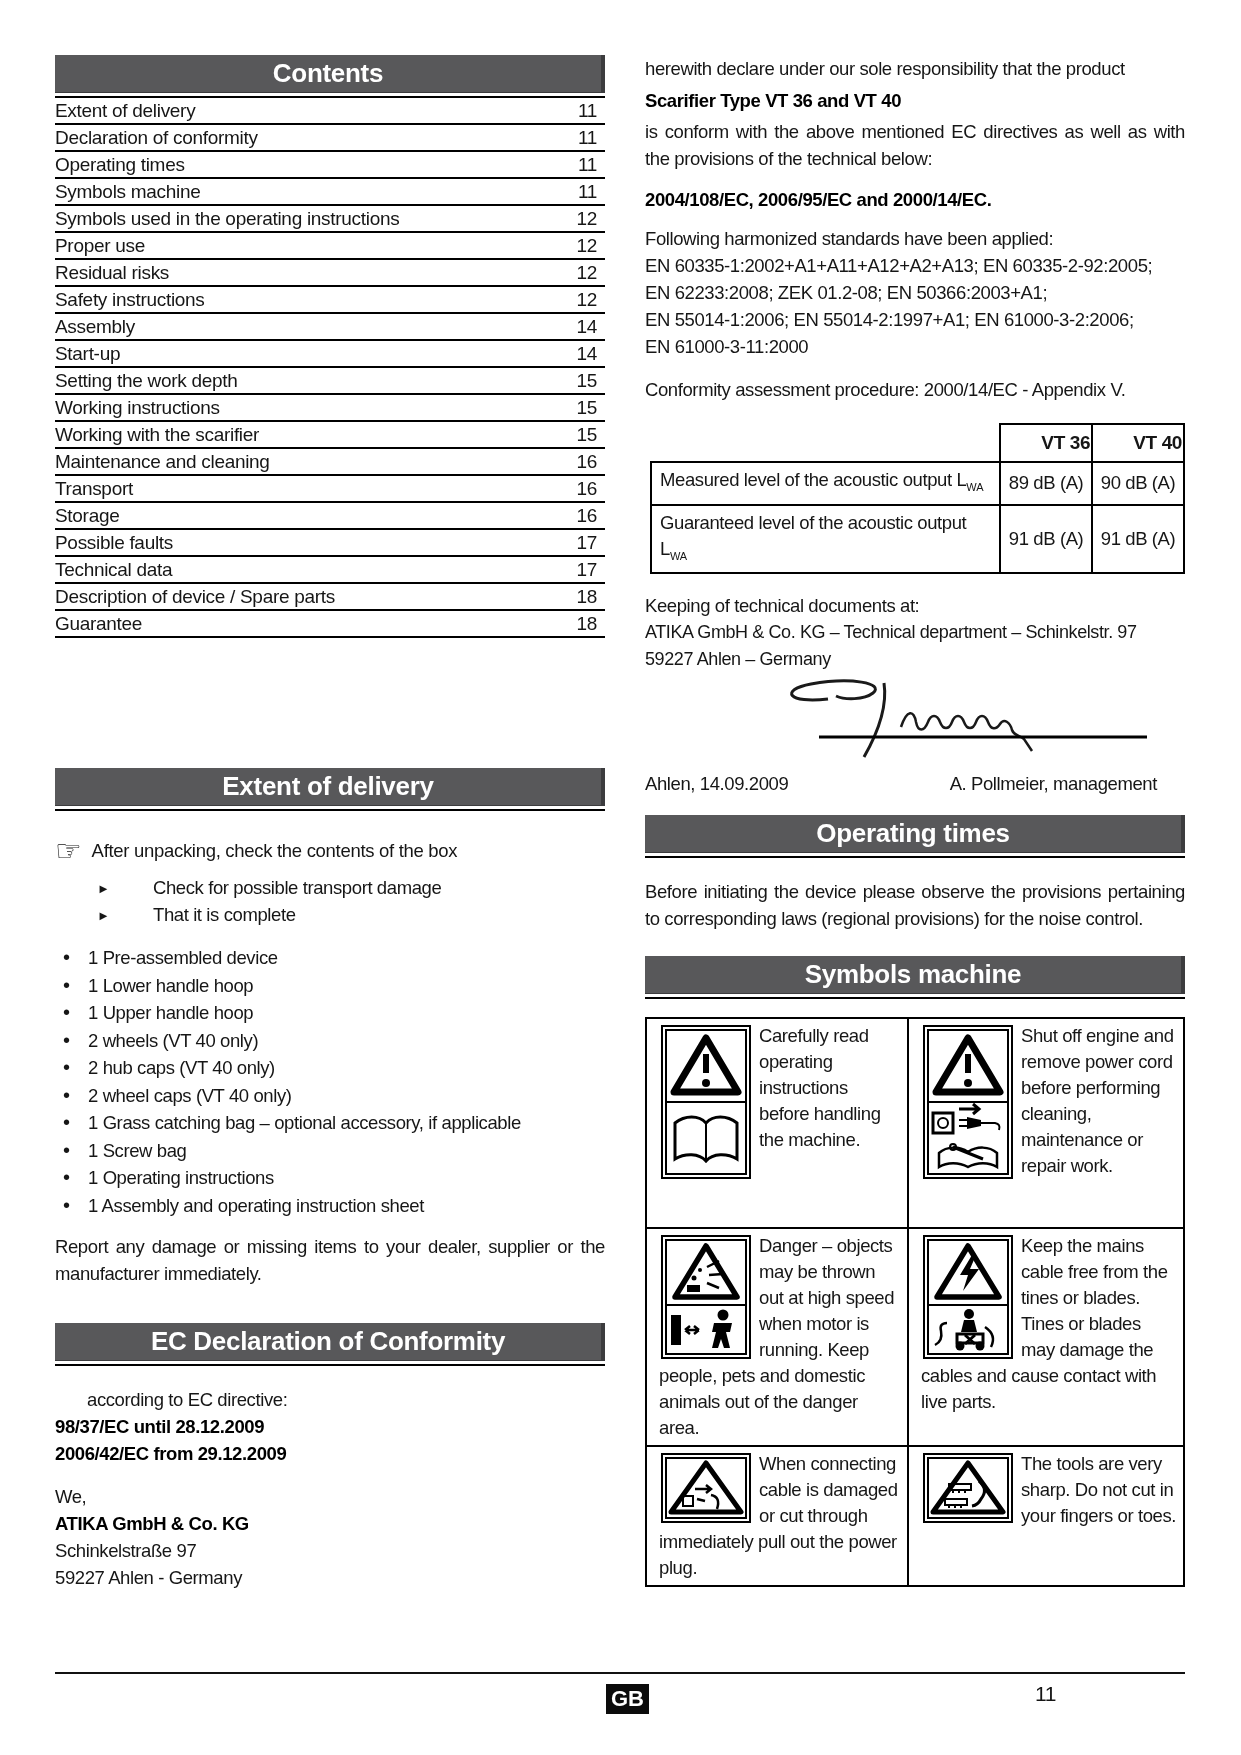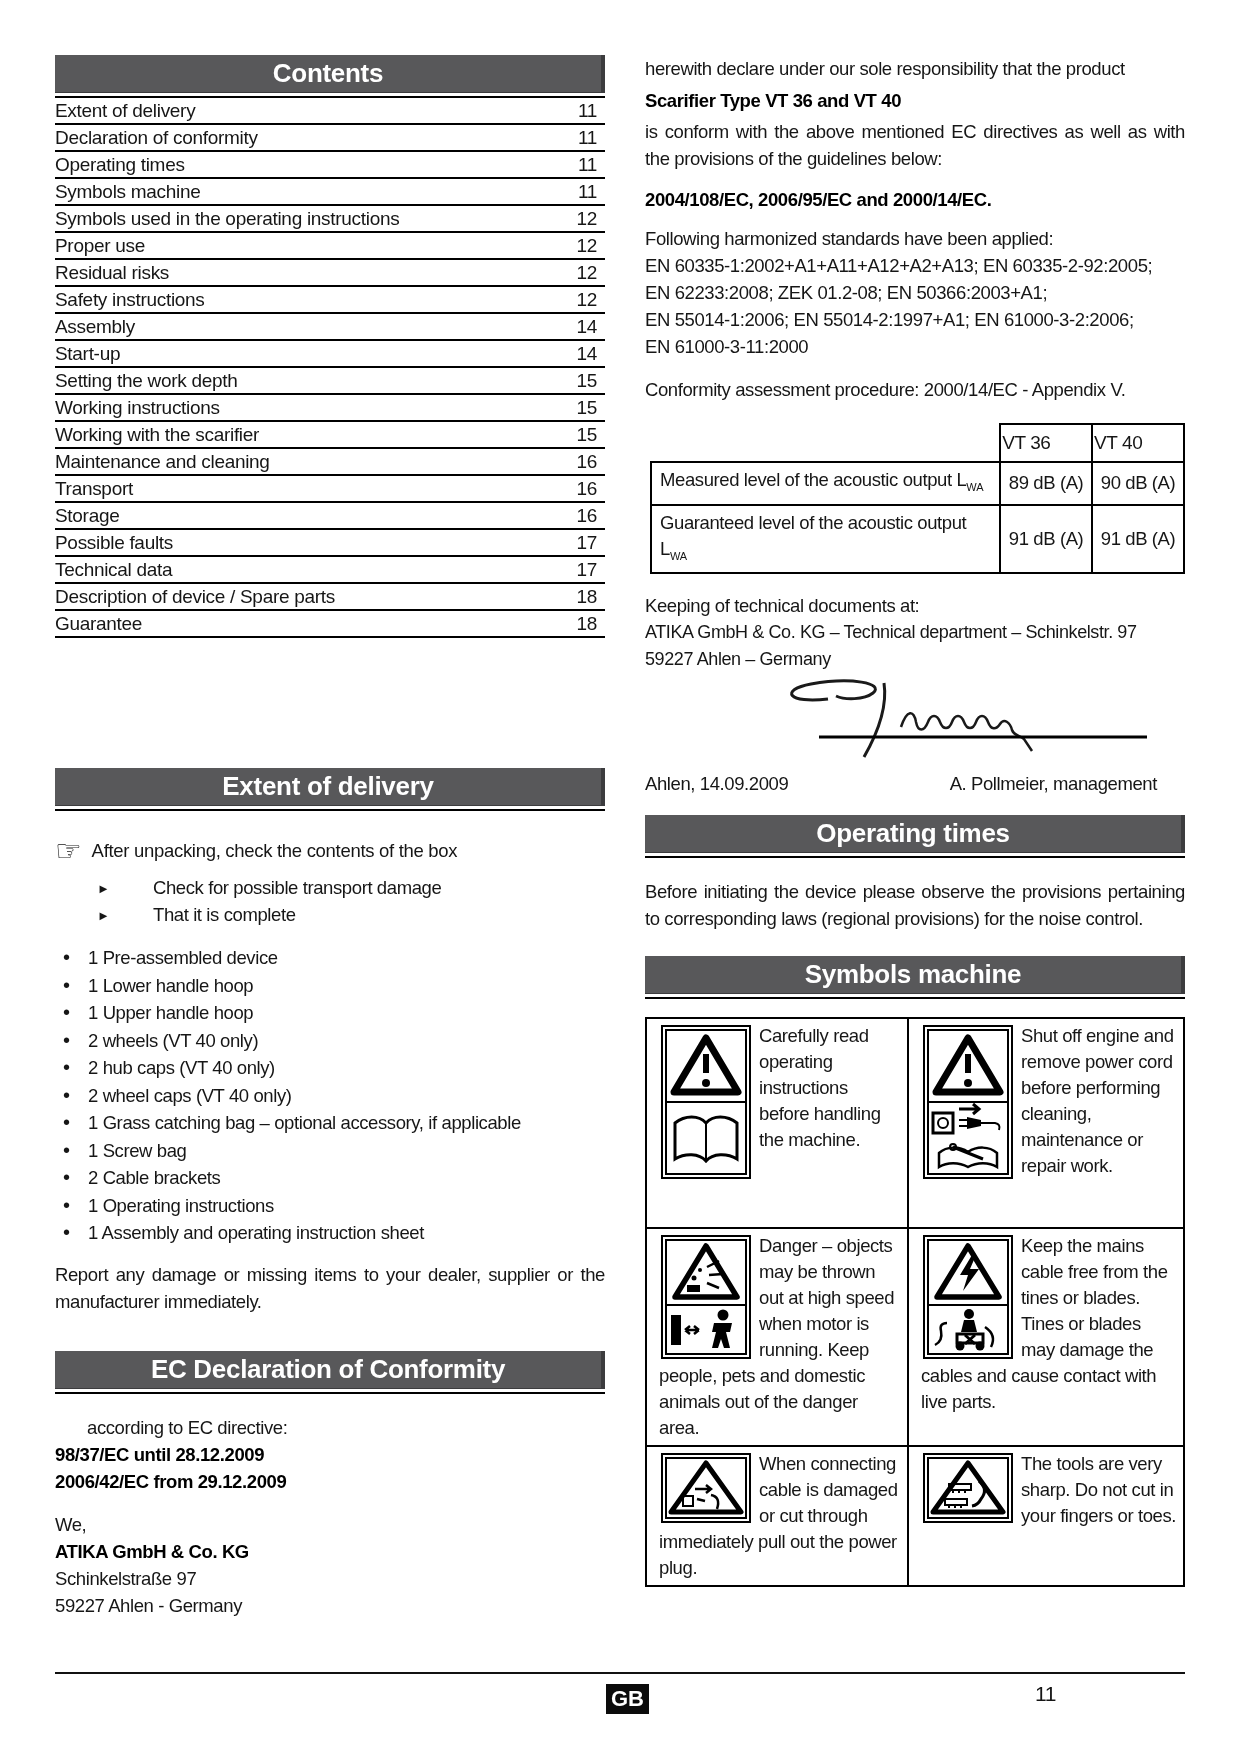--- a/index.html
+++ b/index.html
@@ -37,21 +37,21 @@
   .check-row { position:relative; padding-left:56px; font-size:18.5px; line-height:27px; letter-spacing:-0.4px; }
   .check-row::before { content:"►"; position:absolute; left:0; top:1px; font-size:13px; }
 
   .bullet-list { margin-top:16px; }
   .bullet-row { position:relative; padding-left:33px; font-size:18.5px; line-height:27.5px; letter-spacing:-0.4px; }
   .bullet-row::before { content:"•"; position:absolute; left:8px; font-size:20px; }
 
   
   table.acoustic { border-collapse:collapse; margin:20px 0 0 5px; font-size:18.5px; letter-spacing:-0.4px; }
   table.acoustic th, table.acoustic td { border:2px solid #000; }
-  table.acoustic th { font-weight:normal; width:88px; height:34px; text-align:left; font-size:19px; }
+  table.acoustic th { font-weight:bold; width:88px; height:34px; text-align:right; font-size:19px; }
   table.acoustic th.blank { border:none; width:352px; }
   table.acoustic td.lbl { padding:4px 8px; line-height:26px; }
   table.acoustic td.val { text-align:center; white-space:nowrap; padding:4px 6px; }
   sub { font-size:11px; letter-spacing:0; }
 
   .sig-wrap { margin:4px 0 0 88px; }
   .date-row { display:flex; justify-content:space-between; padding-right:28px; margin-top:8px;
     font-size:18.5px; letter-spacing:-0.4px; }
 
   
@@ -215,21 +215,20 @@
           <div class="bullet-row">2 wheels (VT 40 only)</div>
 
           <div class="bullet-row">2 hub caps (VT 40 only)</div>
 
           <div class="bullet-row">2 wheel caps (VT 40 only)</div>
 
           <div class="bullet-row">1 Grass catching bag – optional accessory, if applicable</div>
 
           <div class="bullet-row">1 Screw bag</div>
 
-          <div class="bullet-row">2 Cable brackets</div>
 
           <div class="bullet-row">1 Operating instructions</div>
 
           <div class="bullet-row">1 Assembly and operating instruction sheet</div>
         </div>
 
       <div class="para just" style="margin-top:14px;">Report any damage or missing items to your dealer, supplier or the manufacturer immediately.</div>
 
       <div class="section-bar" style="margin-top:36px;">
         <span>EC Declaration of Conformity</span>
@@ -253,21 +252,21 @@
           <div class="para">Schinkelstraße 97</div>
 
           <div class="para">59227 Ahlen - Germany</div>
         </div>
     </div>
 
     <div class="col-right">
 
       <div class="para">herewith declare under our sole responsibility that the product</div>
       <div class="para bold" style="margin-top:5px;">Scarifier Type VT 36 and VT 40</div>
-      <div class="para just" style="margin-top:4px;">is conform with the above mentioned EC directives as well as with the provisions of the guidelines below:</div>
+      <div class="para just" style="margin-top:4px;">is conform with the above mentioned EC directives as well as with the provisions of the technical below:</div>
       <div class="para bold" style="margin-top:14px;">2004/108/EC, 2006/95/EC and 2000/14/EC.</div>
 
       <div style="margin-top:12px;">
         <div class="para">Following harmonized standards have been applied:</div>
         <div>
 
             <div class="para">EN 60335-1:2002+A1+A11+A12+A2+A13; EN 60335-2-92:2005;</div>
 
             <div class="para">EN 62233:2008; ZEK 01.2-08; EN 50366:2003+A1;</div>
 

